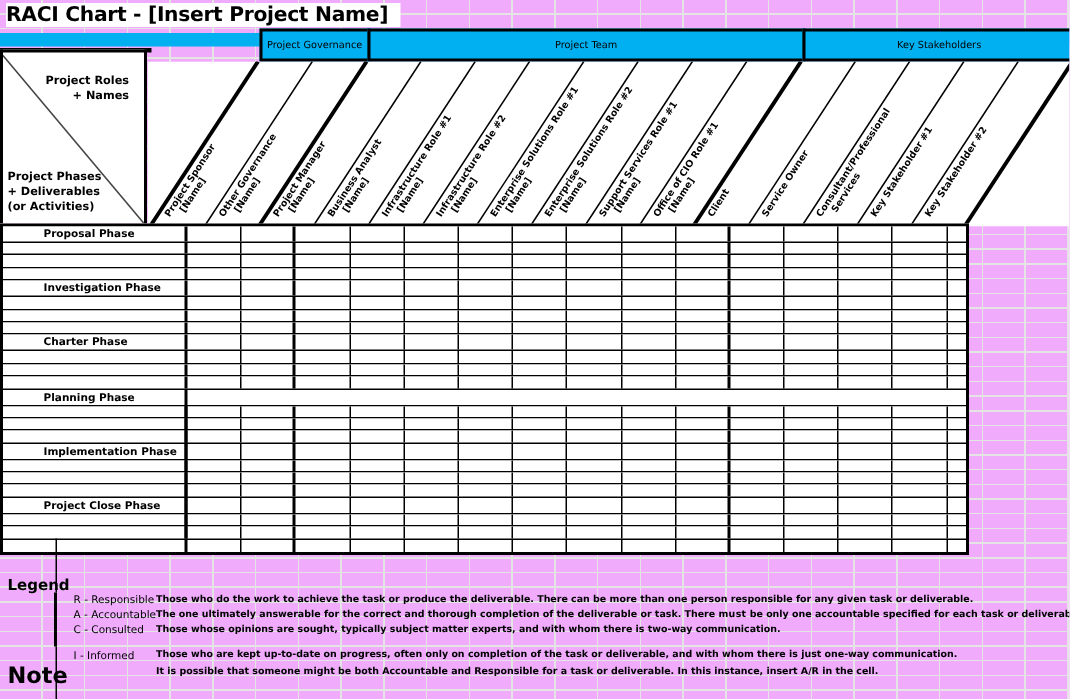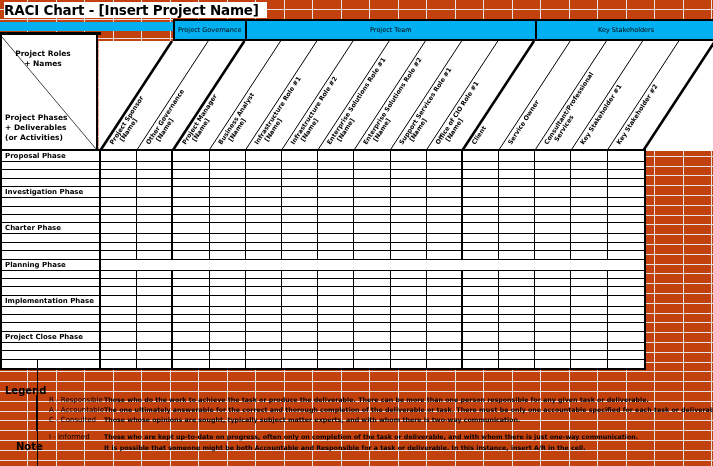--- a/index.html
+++ b/index.html
@@ -1,50 +1,50 @@
 <!DOCTYPE html>
 <html><head>
 <meta charset="utf-8">
 <style>
   html,body{margin:0;padding:0;background:#fff;}
-  .stage{position:relative;width:713px;height:466px;background:#c2410c;overflow:hidden;
+  .stage{position:relative;width:713px;height:466px;background:#f0abfc;overflow:hidden;
          font-family:"DejaVu Sans","Liberation Sans",sans-serif;color:#000;}
   .bg-grid{position:absolute;inset:0;
     background-image:
       repeating-linear-gradient(to right, transparent 0 27.5px, #e4e4e4 27.5px 28.5px),
       repeating-linear-gradient(to bottom, transparent 0 8.8px, #e4e4e4 8.8px 9.8px);}
   .title{position:absolute;left:4px;top:2px;font-size:13.5px;font-weight:bold;
          background:#fff;padding-right:8px;white-space:nowrap;letter-spacing:-0.2px;}
   .band-strip{position:absolute;left:0;top:22px;width:713px;height:9px;}
   .group-box{position:absolute;top:19px;height:22px;border:2px solid #000;box-sizing:border-box;
              display:flex;align-items:center;justify-content:center;
              font-size:6.5px;font-weight:normal;white-space:nowrap;}
   .corner-top-border{position:absolute;left:0;top:32px;width:101px;height:3px;background:#000;}
   .corner-cell{position:absolute;left:0;top:33px;width:98px;height:116px;background:#fff;
                border:2.5px solid #000;border-bottom:none;box-sizing:border-box;}
   .corner-cell svg{position:absolute;left:0;top:0;}
-  .corner-tr{position:absolute;right:20px;top:14px;width:66px;text-align:center;
+  .corner-tr{position:absolute;right:10px;top:14px;width:66px;text-align:right;
              font-size:7.5px;font-weight:bold;line-height:9.5px;}
   .corner-bl{position:absolute;left:3px;bottom:6px;font-size:7.5px;font-weight:bold;line-height:10px;}
   .hdr-svg{position:absolute;left:0;top:41px;}
   .grid{position:absolute;left:0;top:149px;width:642px;background:#fff;
         border:2.5px solid #000;}
   .grow{display:flex;border-bottom:1px solid #000;box-sizing:border-box;background:#fff;}
   .grow.last{border-bottom:none;}
   .lbl{width:99px;flex:0 0 99px;border-right:2.5px solid #000;box-sizing:border-box;
-       font-size:7px;font-weight:bold;line-height:10px;padding-left:3px;white-space:nowrap;}
+       font-size:7px;font-weight:bold;line-height:10px;padding-left:3px;white-space:nowrap;margin-left:24px;}
   .cell{flex:0 0 36.2px;width:36.2px;border-right:1px solid #000;box-sizing:border-box;}
   .cell.thick{border-right-width:2.5px;}
   .cell.lastcol{border-right:none;}
   .legend-heading{position:absolute;left:5px;top:385px;font-size:10px;font-weight:bold;}
   .legend-row{position:absolute;left:0;width:713px;height:10px;}
   .legend-code{position:absolute;left:5px;top:0;font-size:7px;white-space:nowrap;padding-left:44px;}
   .legend-desc{position:absolute;left:104px;top:0;font-size:6.3px;font-weight:bold;white-space:nowrap;}
   .legend-desc .xbold{font-weight:900;letter-spacing:0.2px;}
-  .note-label{position:absolute;left:5px;top:441px;font-size:10px;font-weight:bold;margin-left:11px;}
+  .note-label{position:absolute;left:5px;top:441px;font-size:15px;font-weight:bold;}
   .note-text{position:absolute;left:104px;top:444px;font-size:6.3px;font-weight:bold;white-space:nowrap;}
 </style>
 </head>
 <body>
 
 <div class="stage">
   <div class="bg-grid"></div>
 
   <div class="title">RACI Chart - [Insert Project Name]</div>
 

